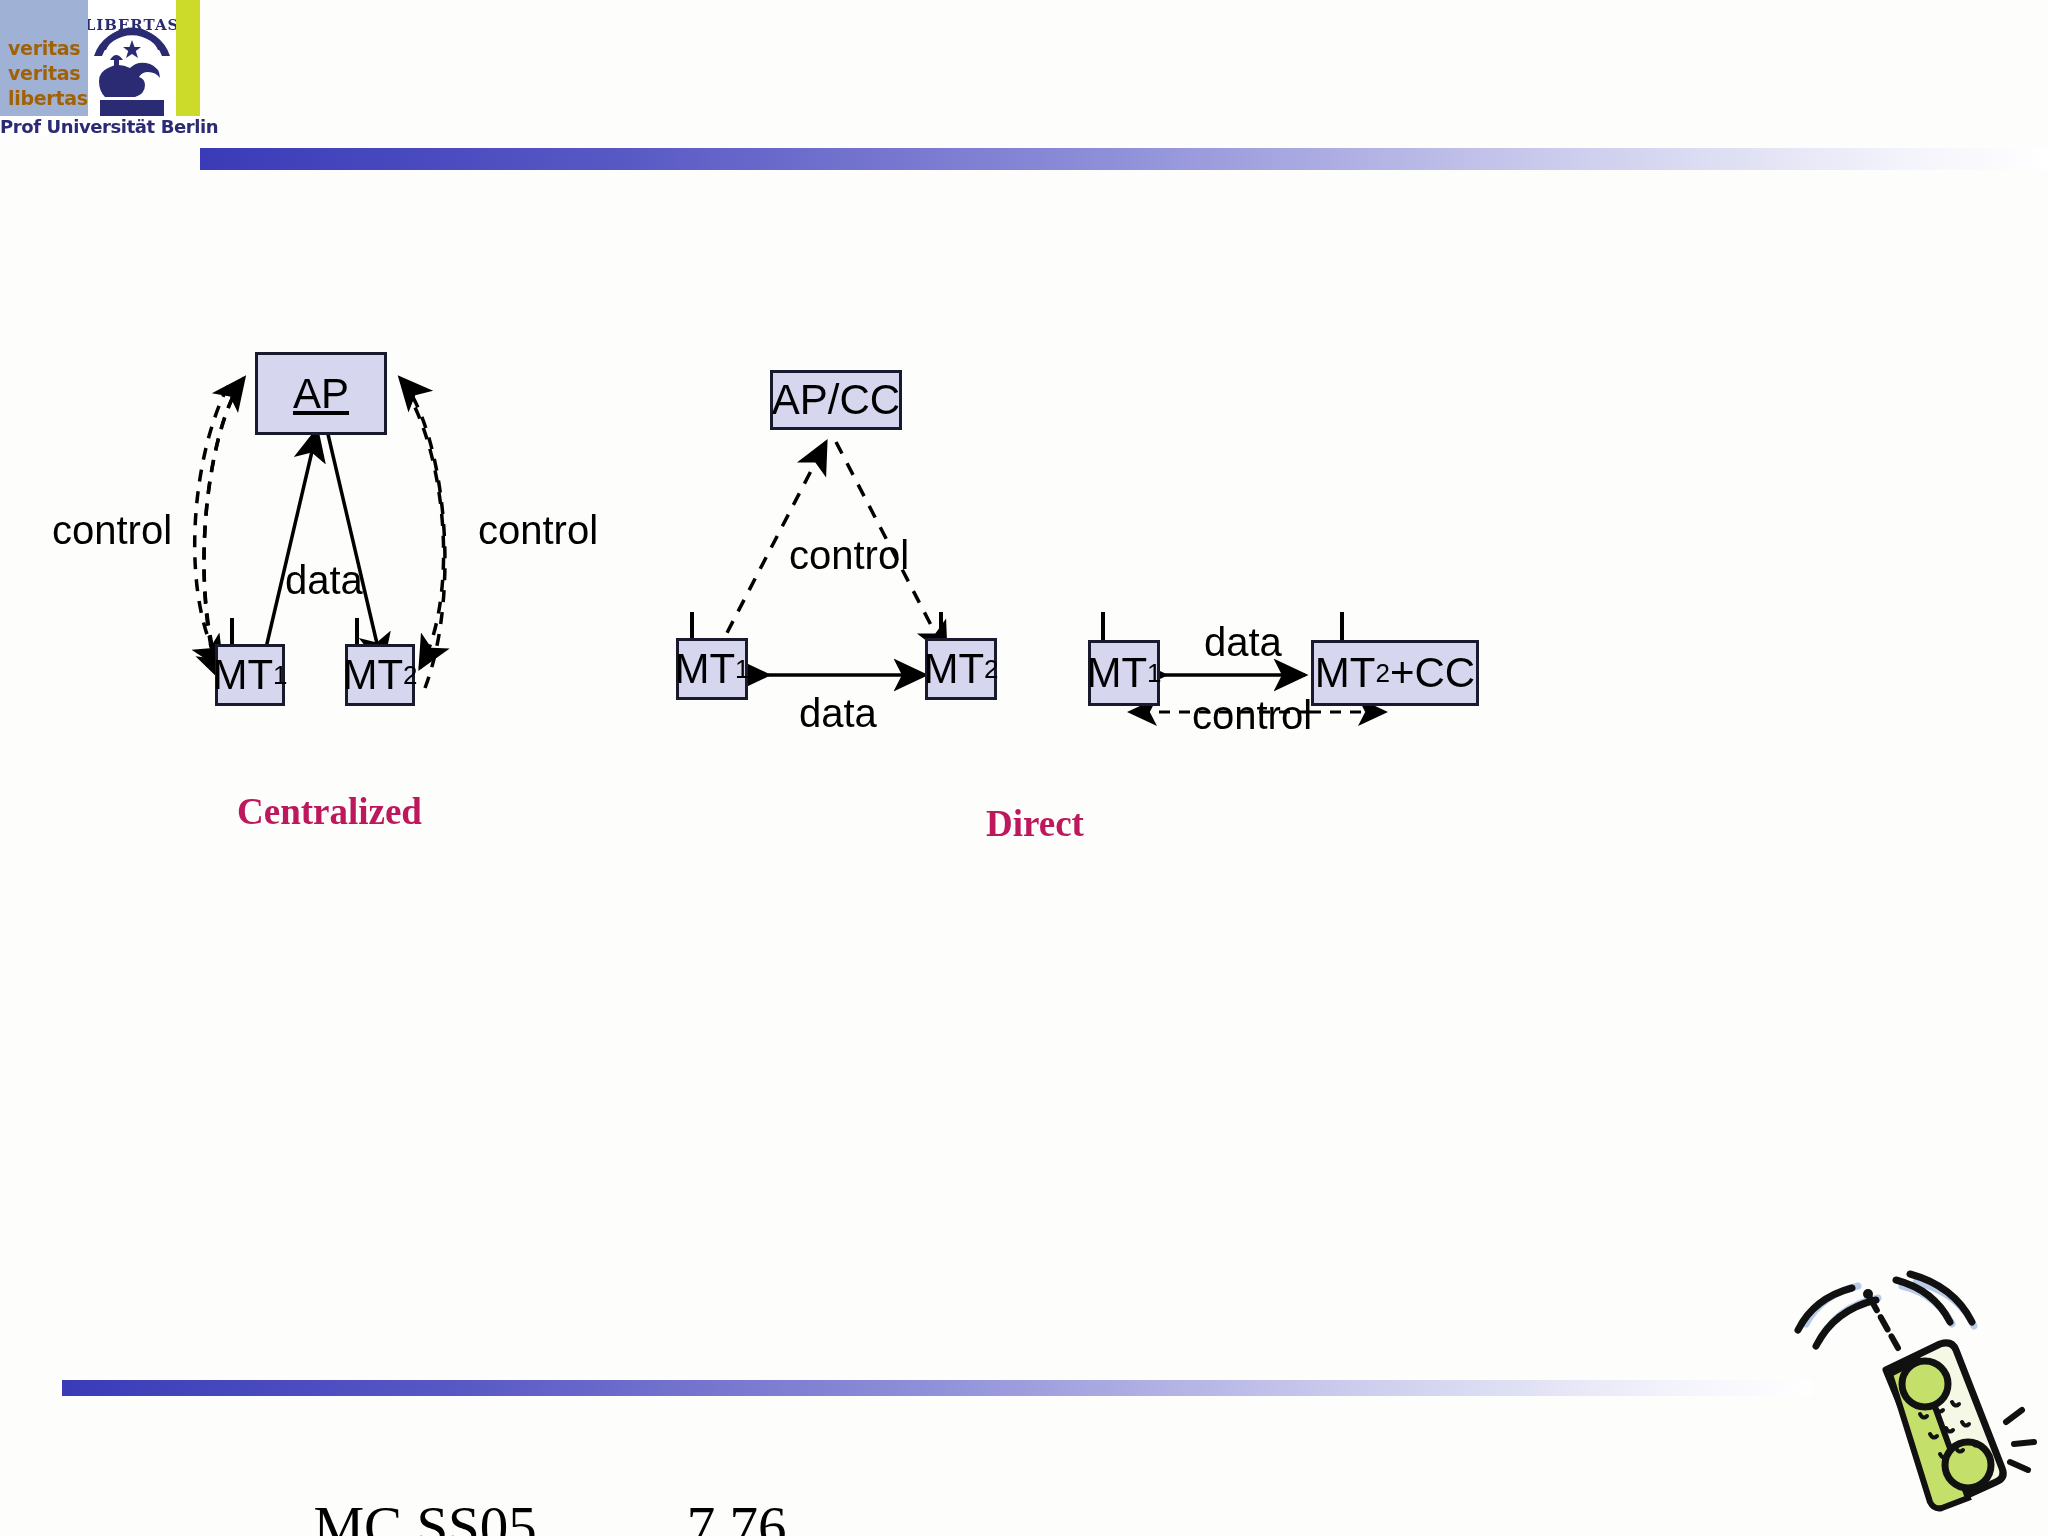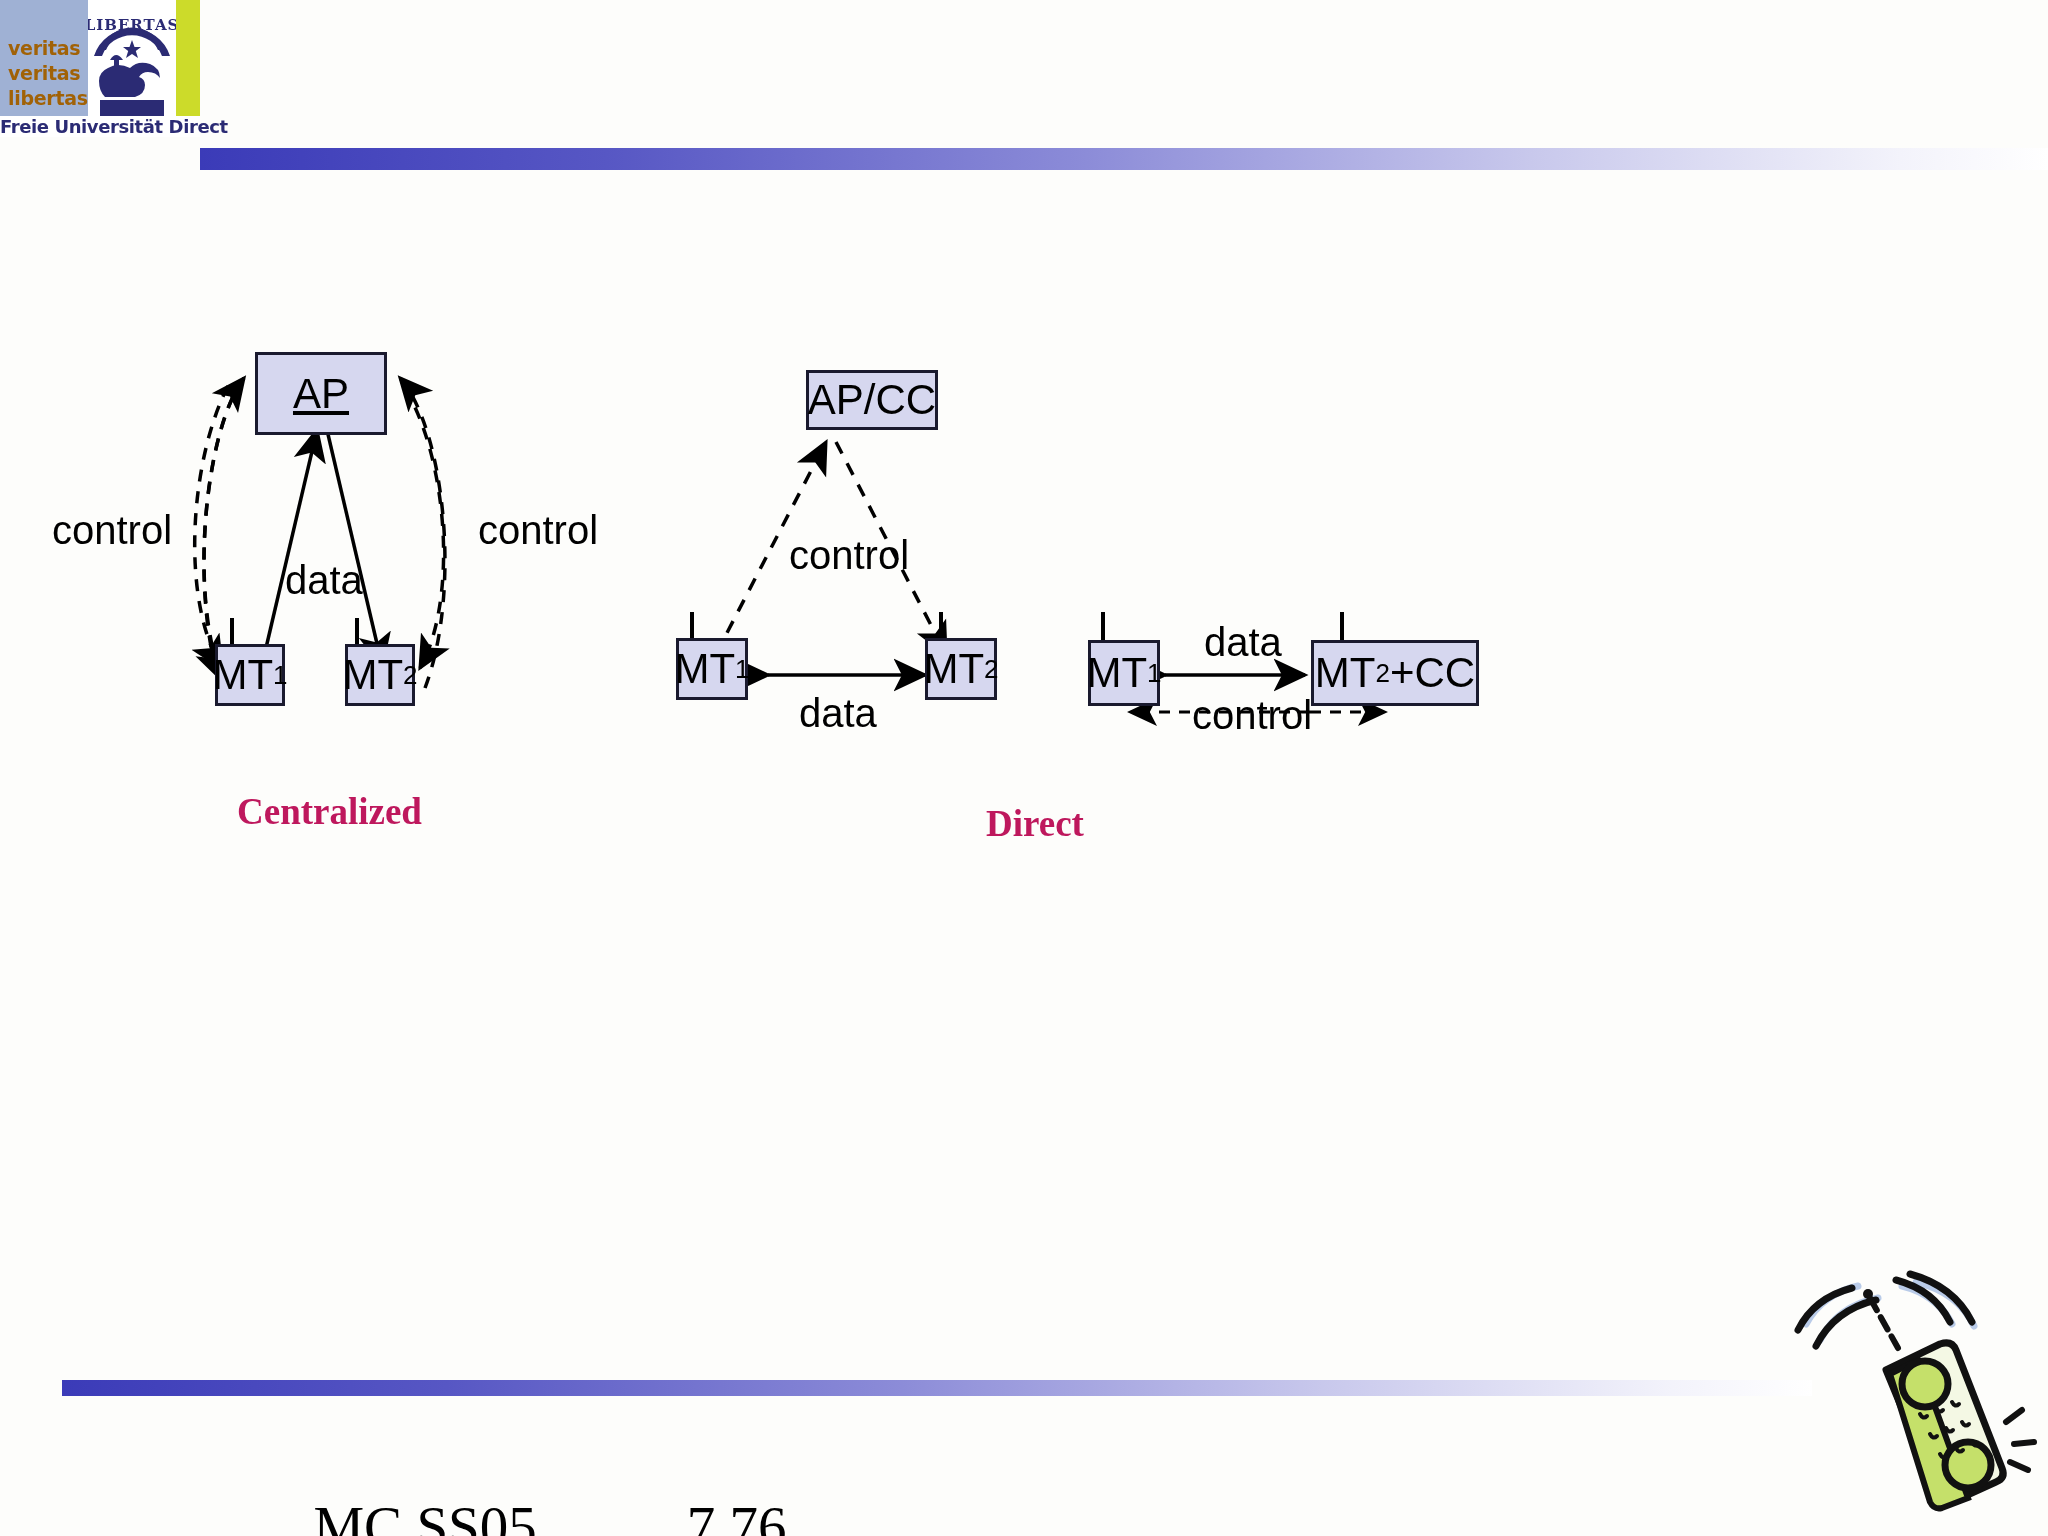--- a/index.html
+++ b/index.html
@@ -176,21 +176,21 @@
         <g fill="#2b2b74">
           <polygon points="44,40 46.5,47 53,47 47.8,51 50,58 44,54 38,58 40.2,51 35,47 41.5,47"></polygon>
         </g>
         <path d="M20 68 q10 -6 22 0 q8 -8 20 -4 q10 4 10 14 q-4 -6 -12 -6 q-6 0 -9 5 q6 2 6 8 q0 9 -10 12 l-30 0 q-6 -6 -6 -16 q0 -9 9 -13 Z" fill="#2b2b74"></path>
         <rect x="26" y="60" width="5" height="26" fill="#2b2b74"></rect>
         <path d="M22 60 q6 -10 13 0 z" fill="#2b2b74"></path>
         <rect x="12" y="100" width="64" height="18" fill="#2b2b74"></rect>
       </svg>
     </div>
     <div class="logo-green"></div>
-    <div class="logo-name">Freie Universität Direct</div>
+    <div class="logo-name">Prof Universität Berlin</div>
   </div>
 
   <div class="header-rule"></div>
 
   <svg class="diagram-svg" viewBox="0 0 2048 1120">
     <defs>
       <marker id="arrh" markerWidth="11" markerHeight="11" refX="9" refY="5.5" orient="auto" markerUnits="strokeWidth">
         <path d="M0,0.8 L10,5.5 L0,10.2 L2.4,5.5 Z" fill="#000"></path>
       </marker>
       <marker id="arrh2" markerWidth="11" markerHeight="11" refX="9" refY="5.5" orient="auto" markerUnits="strokeWidth">
@@ -241,21 +241,21 @@
     <span class="lbl">MT</span>
       <span class="sub">2</span>
   </div>
 
   <div class="diag-label" style="left:52px; top:508px;">control</div>
   <div class="diag-label" style="left:478px; top:508px;">control</div>
   <div class="diag-label" style="left:285px; top:558px;">data</div>
 
   <div class="caption" style="left:237px; top:790px;">Centralized</div>
 
-  <div class="node-box" style="left:806px; top:370px; width:132px; height:60px;">
+  <div class="node-box" style="left:770px; top:370px; width:132px; height:60px;">
     <span class="lbl">AP/CC</span>
   </div>
 
   <div class="node-box" style="left:676px; top:638px; width:72px; height:62px;">
     <span class="lbl">MT</span>
       <span class="sub">1</span>
   </div>
 
   <div class="node-box" style="left:925px; top:638px; width:72px; height:62px;">
     <span class="lbl">MT</span>

